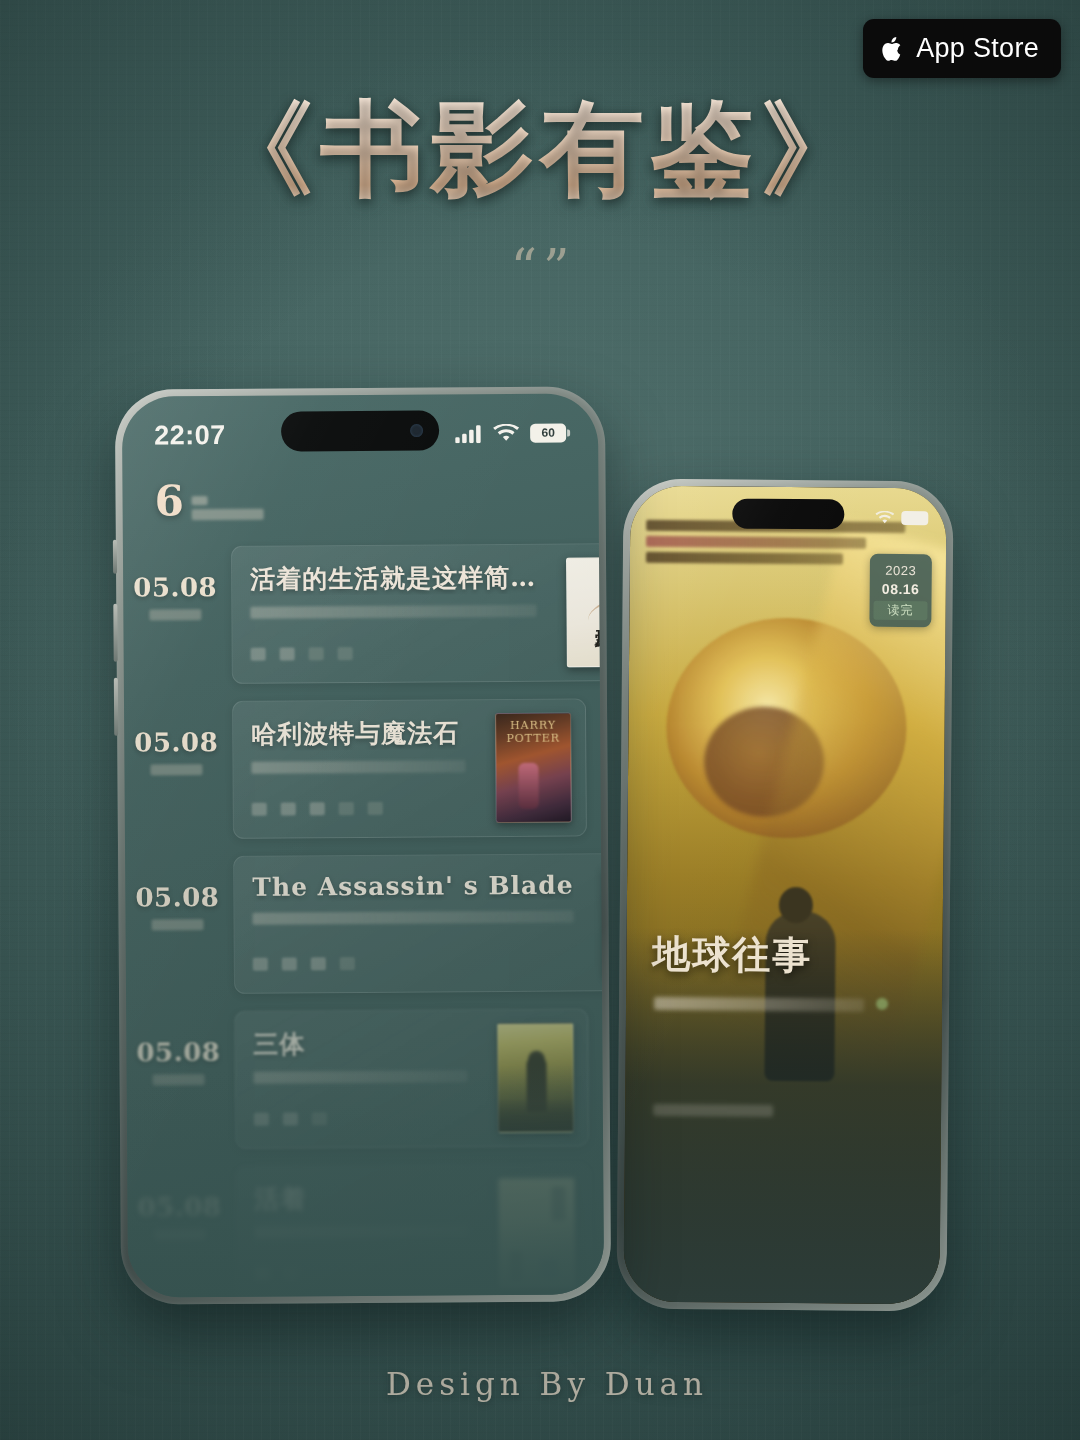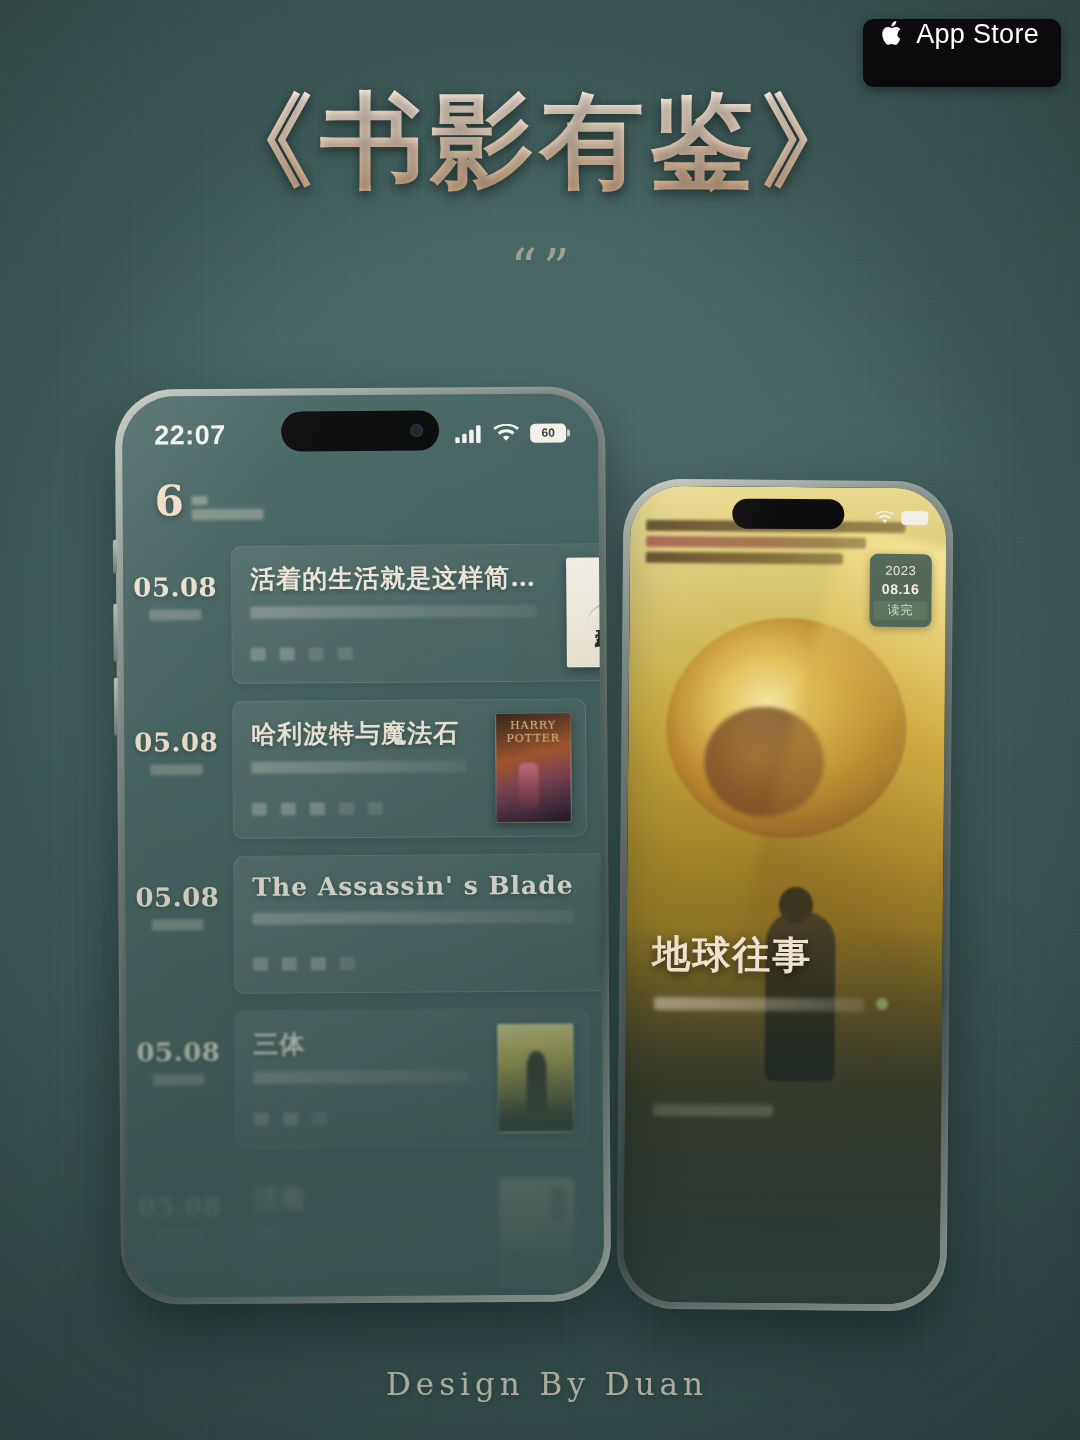--- a/index.html
+++ b/index.html
@@ -22,37 +22,37 @@
   }
   .bg-vignette{
     position:absolute; inset:0;
     background:radial-gradient(ellipse 88% 75% at 50% 50%, rgba(0,0,0,0) 45%, rgba(16,32,31,.55) 100%);
     pointer-events:none;
   }
 
   
   .appstore-badge{
     position:absolute; top:19px; right:19px;
-    height:68px; padding:0 22px 0 18px;
+    height:59px; padding:0 22px 0 18px;
     background:#0b0b0b; border-radius:11px;
-    display:flex; align-items:flex-start; gap:12px;
+    display:flex; align-items:center; gap:12px;
     box-shadow:0 3px 12px rgba(0,0,0,.4);
     z-index:40;
   }
   .apple-glyph{ width:23px; height:28px; display:block; }
   .appstore-label{
     color:#fff; font-size:27px; letter-spacing:.3px;
     font-family:"Liberation Sans", sans-serif;
   }
 
   
   .title-main{
     position:absolute; top:86px; left:0; width:100%;
     text-align:center;
-    font-family:Liberation Mono, monospace;
+    font-family:Liberation Sans, sans-serif;
     font-weight:700;
     font-size:104px;
     letter-spacing:6px;
     line-height:1.22;
     color:#f4ded0;
     background:linear-gradient(180deg,#fdf0e3 0%,#f2d9c2 42%,#dcb694 78%,#f7e8d8 100%);
     -webkit-background-clip:text; background-clip:text;
     -webkit-text-fill-color:transparent;
     text-shadow:0 3px 10px rgba(0,0,0,.30);
     filter:drop-shadow(0 4px 7px rgba(22,40,38,.45));

